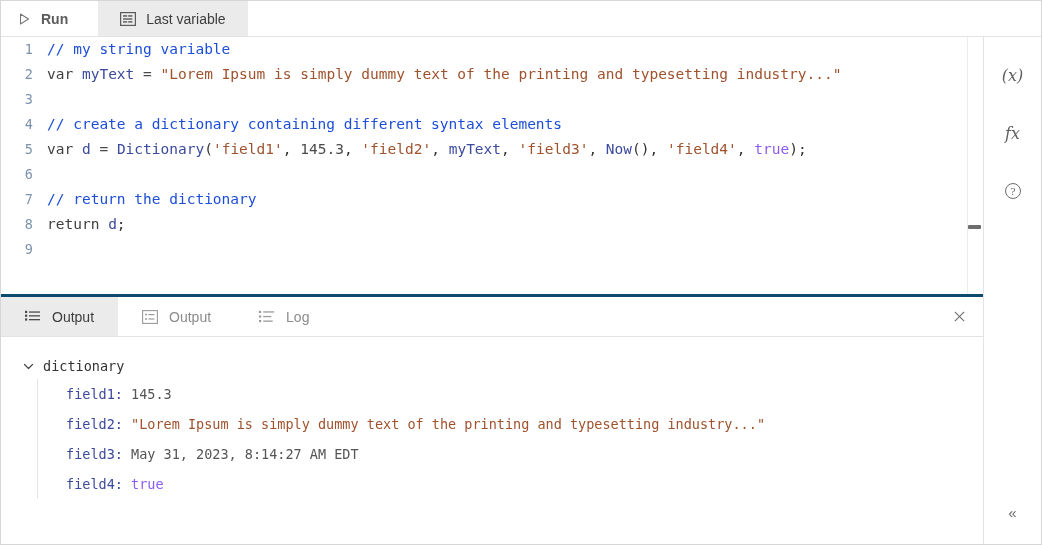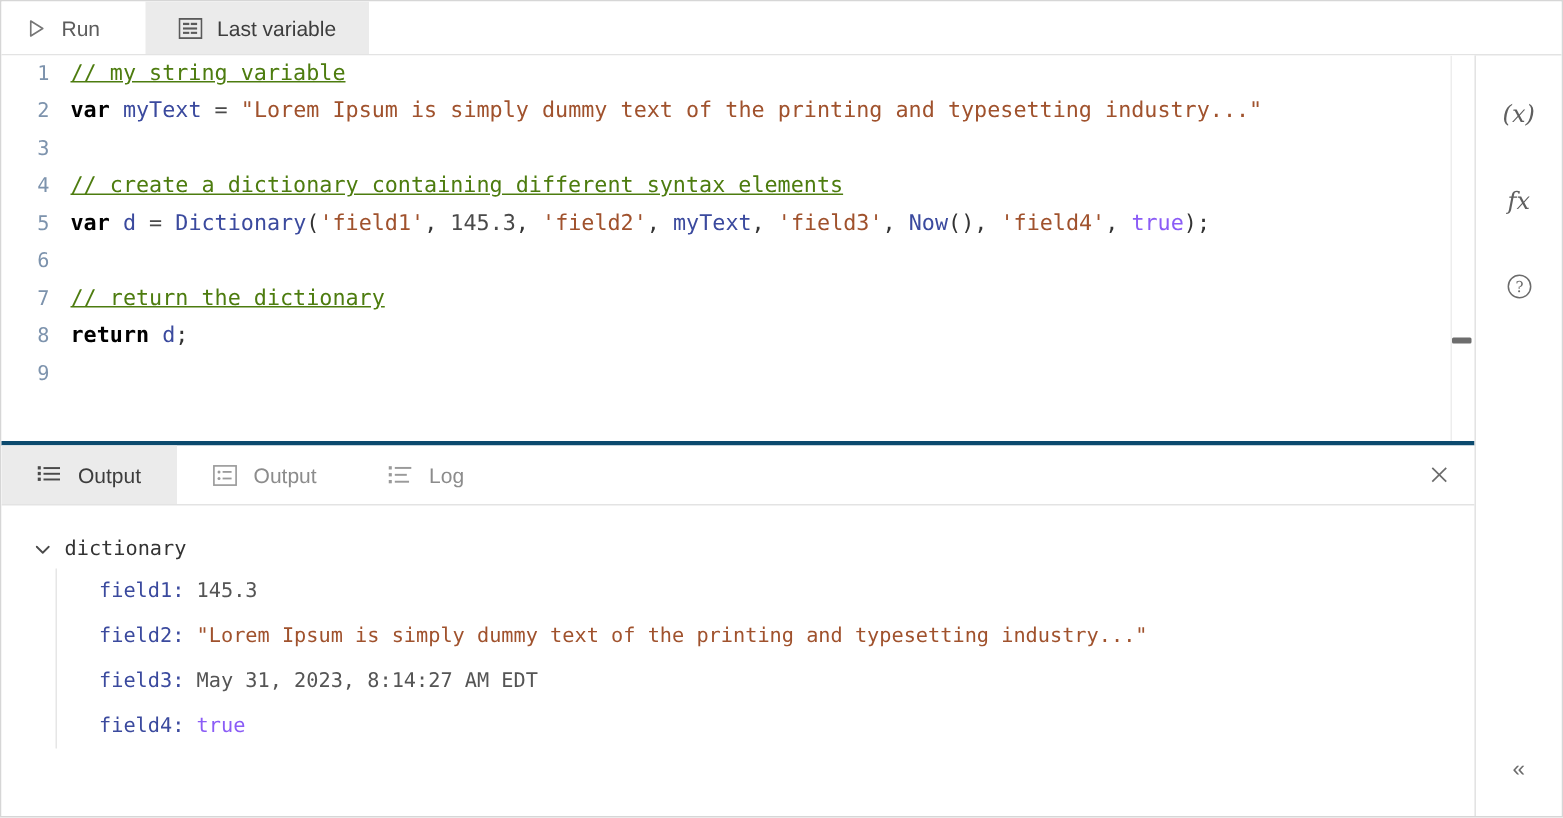--- a/index.html
+++ b/index.html
@@ -39,21 +39,21 @@
   .tb-item {
     display: flex;
     align-items: center;
     gap: 10px;
     padding: 0 22px;
     font-size: 14px;
     color: #4a4a4a;
     cursor: pointer;
     user-select: none;
   }
-  .tb-item.run { padding-left: 16px; padding-right: 30px; color: #5c5c5c; }
+  .tb-item.run { padding-left: 16px; padding-right: 30px; color: #5c5c5c; font-weight: bold; }
   .tb-item.active {
     background: #ebebeb;
     color: #3d3d3d;
   }
   .tb-label { white-space: nowrap; line-height: 1; }
 
   .icon { display: inline-flex; align-items: center; justify-content: center; }
 
   
   .ico-play { width: 14px; height: 14px; }
@@ -97,22 +97,22 @@
     min-width: 46px;
     text-align: right;
     padding-right: 14px;
     box-sizing: border-box;
     color: #7d93ad;
     font-size: 13.5px;
     user-select: none;
   }
   .code-text { white-space: pre; color: #333333; }
 
-  .tok-comment  { color: #4d7c0f; text-decoration: underline; }
-  .tok-kw       { color: #000000; font-weight: bold; }
+  .tok-comment  { color: #1d4ed8; }
+  .tok-kw       { color: #404040; }
   .tok-var      { color: #3b4a9e; text-align: center; }
   .tok-op       { color: #4a4a4a; }
   .tok-str      { color: #a0522d; }
   .tok-num      { color: #4a4a4a; }
   .tok-fn       { color: #3b4a9e; }
   .tok-bool     { color: #8b5cf6; }
   .tok-plain    { color: #333333; }
 
   
   .editor-scroll-track {

